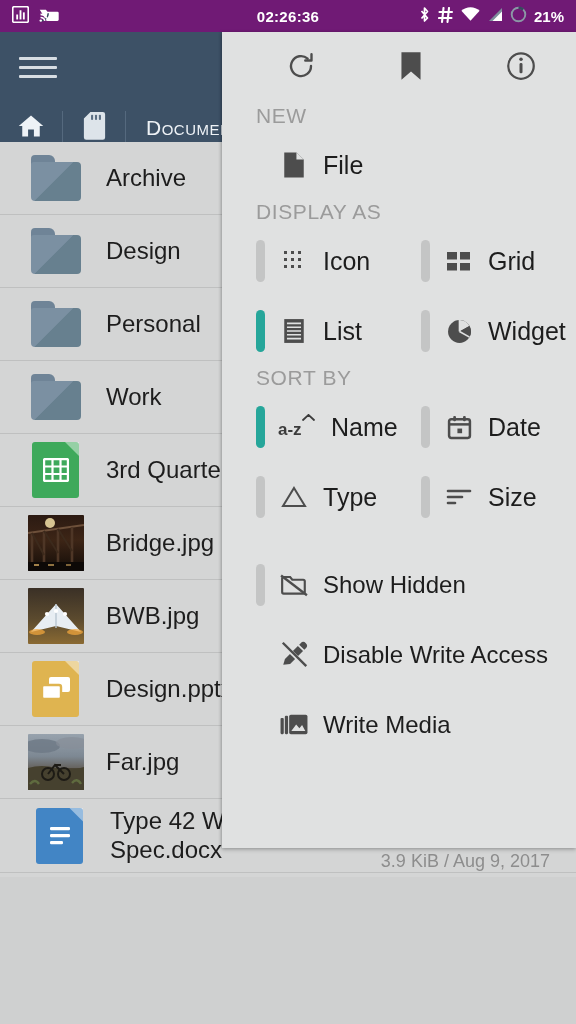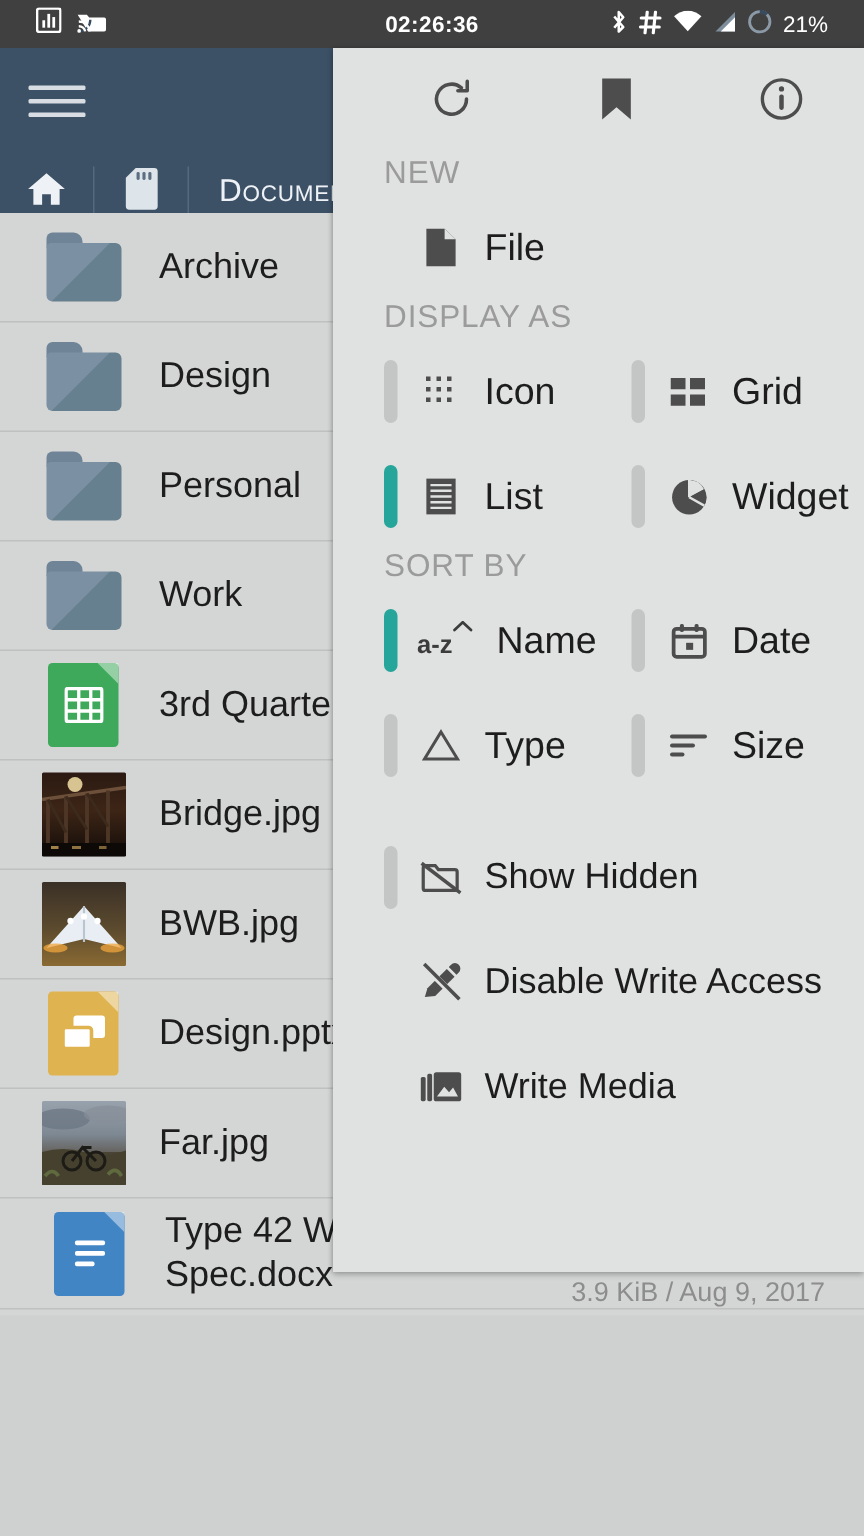--- a/index.html
+++ b/index.html
@@ -8,29 +8,29 @@
     background:#cfd0d0;
     font-family:"Liberation Sans", sans-serif;
     overflow:hidden;
     -webkit-font-smoothing:antialiased;
   }
   #app { position:relative; width:576px; height:1024px; }
 
   
   .statusbar{
     position:absolute; top:0; left:0; width:576px; height:32px;
-    background:#404040; display:flex; align-items:center;
-    padding:0 24px; color:#ffffff;justify-content:flex-end;
+    background:#701a75; display:flex; align-items:center;
+    padding:0 12px; color:#ffffff;justify-content:flex-end;
   }
   .sb-left{ display:flex; align-items:center; gap:10px; }
   .sb-center{ position:absolute; left:0; right:0; text-align:center;
     font-size:15px; font-weight:bold; letter-spacing:.3px; pointer-events:none;}
   .sb-right{ margin-left:auto; display:flex; align-items:center; gap:7px;
     font-size:14px; font-weight:bold; z-index:2;}
-  .sb-right .pct{ font-size:15px; font-weight:normal; }
+  .sb-right .pct{ font-size:15px; font-weight:bold; }
 
   
   .appbar{
     position:absolute; top:32px; left:0; width:576px; height:110px;
     background:#3d5166;
   }
   .hamburger{
     position:absolute; left:14px; top:14px; width:48px; height:42px;
     display:flex; flex-direction:column; justify-content:center; gap:6px;
     padding:0 5px; cursor:pointer;

